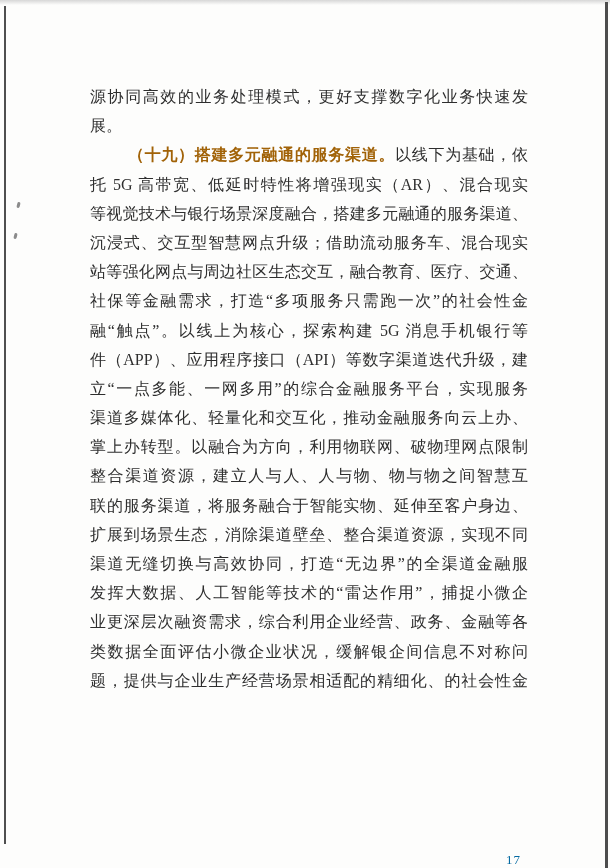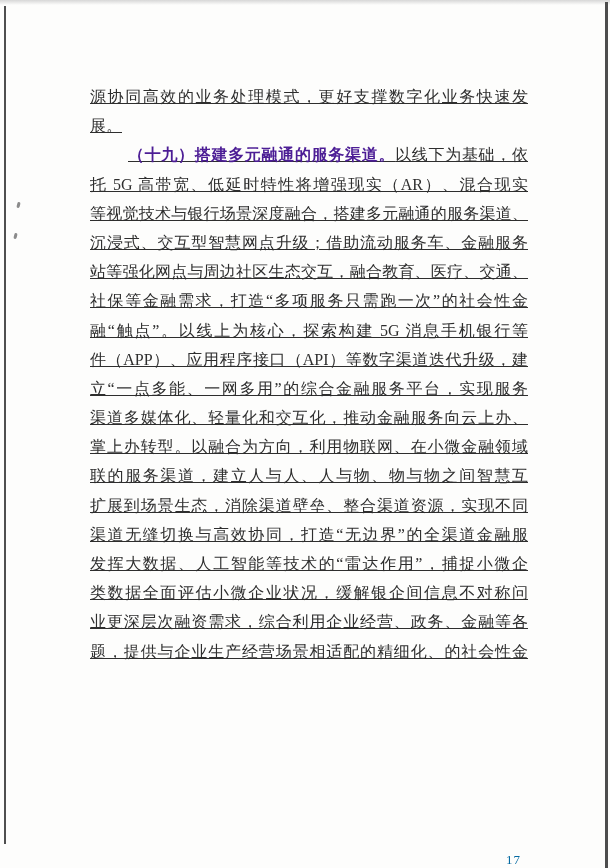--- a/index.html
+++ b/index.html
@@ -44,35 +44,34 @@
   }
   .speck-1 { left: 17px; top: 202px; }
   .speck-2 { left: 14px; top: 233px; }
 
   
   .text-block {
     position: absolute;
     left: 90px;
     top: 82px;
     width: 438px;
-    text-decoration: underline;
   }
   .line {
     height: 29.2px;
     line-height: 29.2px;
     font-size: 16px;
     letter-spacing: 0px;
     text-align: justify;
     text-align-last: left;
     overflow: hidden;
     white-space: normal;
   }
   .line.fill { text-align-last: justify; }
   .line.indent { text-indent: 38px; }
-  .heading { font-weight: 700; color: #4c1d95; }
+  .heading { font-weight: 700; color: #a16207; }
 
   .page-number {
     position: absolute;
     left: 506px;
     top: 806px;
     width: 36px;
     font-size: 13px;
     letter-spacing: 1px;
     color: #0369a1;
     text-align: left;
@@ -89,31 +88,32 @@
   <div class="edge-right"></div>
   <div class="speck speck-1"></div>
   <div class="speck speck-2"></div>
 
   <div class="text-block">
       <div class="line fill"><span>源协同高效的业务处理模式，更好支撑数字化业务快速发</span></div>
       <div class="line"><span>展。</span></div>
       <div class="line fill indent"><span class="heading">（十九）搭建多元融通的服务渠道。</span><span>以线下为基础，依</span></div>
       <div class="line fill"><span>托 5G 高带宽、低延时特性将增强现实（AR）、混合现实（MR）</span></div>
       <div class="line fill"><span>等视觉技术与银行场景深度融合，搭建多元融通的服务渠道、</span></div>
-      <div class="line fill"><span>沉浸式、交互型智慧网点升级；借助流动服务车、金融服务</span></div>
+      <div class="line fill"><span>沉浸式、交互型智慧网点升级；借助流动服务车、混合现实</span></div>
       <div class="line fill"><span>站等强化网点与周边社区生态交互，融合教育、医疗、交通、</span></div>
       <div class="line fill"><span>社保等金融需求，打造“多项服务只需跑一次”的社会性金</span></div>
       <div class="line fill"><span>融“触点”。以线上为核心，探索构建 5G 消息手机银行等</span></div>
       <div class="line fill"><span>件（APP）、应用程序接口（API）等数字渠道迭代升级，建</span></div>
       <div class="line fill"><span>立“一点多能、一网多用”的综合金融服务平台，实现服务</span></div>
       <div class="line fill"><span>渠道多媒体化、轻量化和交互化，推动金融服务向云上办、</span></div>
-      <div class="line fill"><span>掌上办转型。以融合为方向，利用物联网、在小微金融领域</span></div>
-      <div class="line fill"><span>联的服务渠道，建立人与人、人与物、物与物之间智慧互</span></div>
+      <div class="line fill"><span>掌上办转型。以融合为方向，利用物联网、破物理网点限制</span></div>
+      <div class="line fill"><span>整合渠道资源，建立人与人、人与物、物与物之间智慧互</span></div>
+      <div class="line fill"><span>联的服务渠道，将服务融合于智能实物、延伸至客户身边、</span></div>
       <div class="line fill"><span>扩展到场景生态，消除渠道壁垒、整合渠道资源，实现不同</span></div>
       <div class="line fill"><span>渠道无缝切换与高效协同，打造“无边界”的全渠道金融服</span></div>
       <div class="line fill"><span>发挥大数据、人工智能等技术的“雷达作用”，捕捉小微企</span></div>
+      <div class="line fill"><span>业更深层次融资需求，综合利用企业经营、政务、金融等各</span></div>
       <div class="line fill"><span>类数据全面评估小微企业状况，缓解银企间信息不对称问</span></div>
-      <div class="line fill"><span>业更深层次融资需求，综合利用企业经营、政务、金融等各</span></div>
       <div class="line fill"><span>题，提供与企业生产经营场景相适配的精细化、的社会性金</span></div>
     </div>
 
   <div class="page-number">17</div>
 </div>
 
 </body></html>

